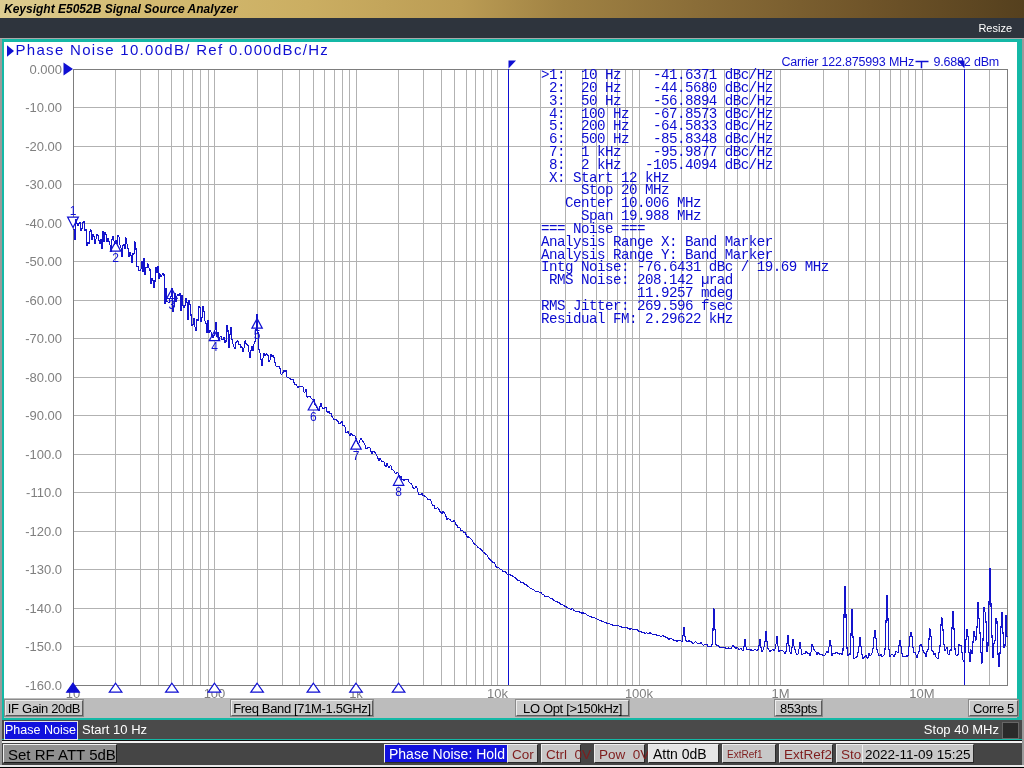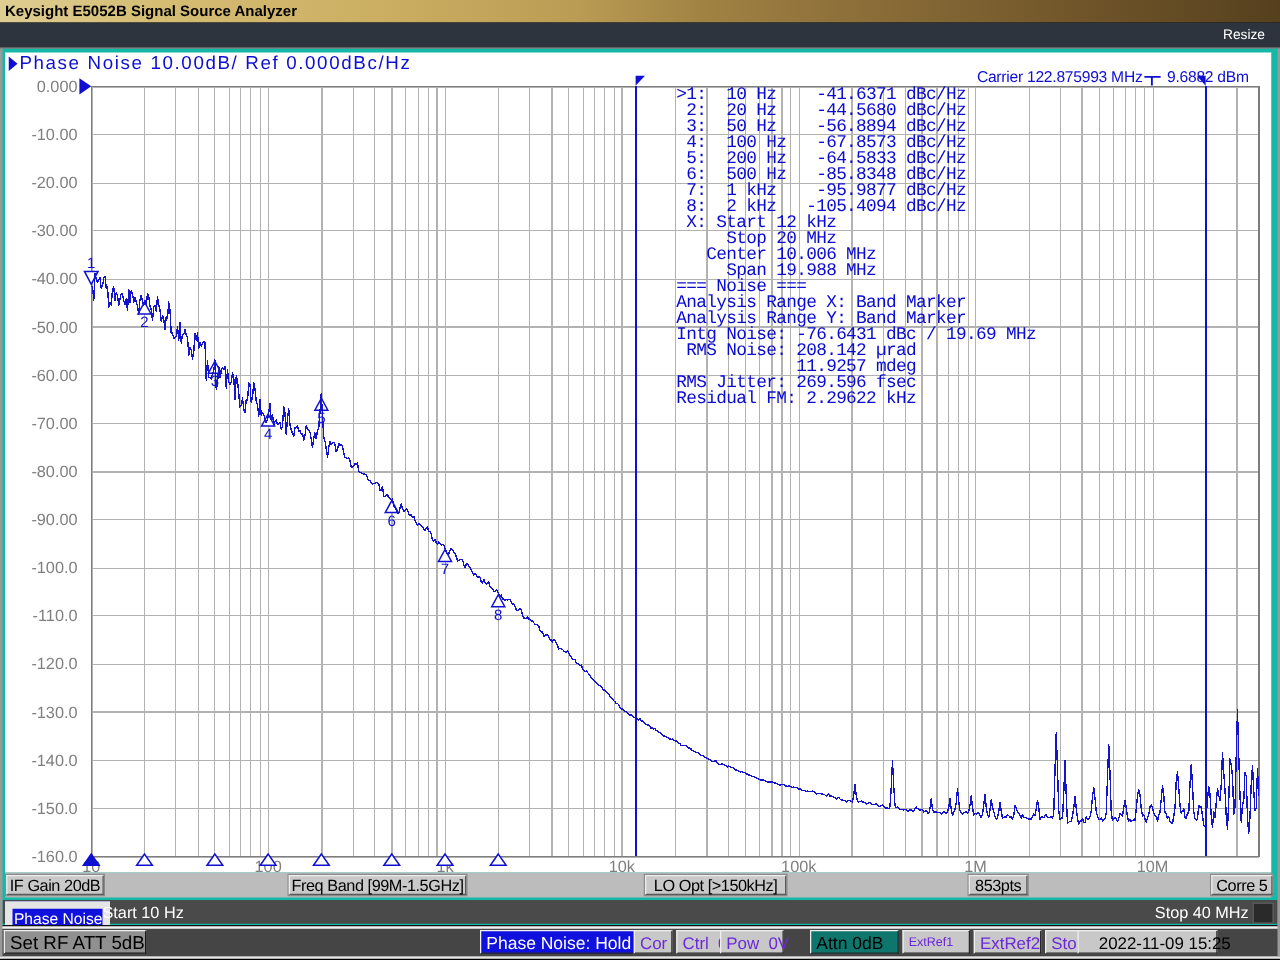--- a/index.html
+++ b/index.html
@@ -1,82 +1,82 @@
 <!DOCTYPE html>
 <html><head><meta charset="utf-8"><style>
 html,body{margin:0;padding:0;width:1024px;height:768px;overflow:hidden;background:#000;
 font-family:"Liberation Sans",sans-serif}
 .abs{position:absolute}
 #title{left:0;top:0;width:1024px;height:18px;
-background:linear-gradient(90deg,#decd92 0%,#d5bd74 12%,#cbae62 30%,#bb9c54 45%,#a08243 55%,#8a6d38 68%,#6f5429 85%,#55401e 100%);}
+background:linear-gradient(90deg,#decd92 0%,#d5bd74 12%,#cbae62 30%,#bb9c54 45%,#a08243 55%,#8a6d38 68%,#6f5429 85%,#55401e 100%);font-style:italic;}
 #title b{font-size:12px;color:#000;position:absolute;left:4px;top:2px;letter-spacing:0px}
 #resize{left:0;top:18px;width:1024px;height:20px;background:#2e343d;color:#fff;font-size:11px}
 #resize span{position:absolute;right:12px;top:4px}
 #frame-top{left:0;top:38px;width:1024px;height:1px;background:#aaaaaa}
 #client{left:0;top:39px;width:1024px;height:701px;background:#14b8a6}
 #white{position:absolute;left:4px;top:3px;width:1013px;height:656px;background:#fff}
 #status{position:absolute;left:4px;top:659px;width:1013px;height:20px;background:#bcbcbc}
 .sbox{position:absolute;top:2px;height:16px;background:#c9c9c9;border-top:1px solid #eeeeee;
 border-left:1px solid #eeeeee;border-right:1px solid #5a5a5a;border-bottom:1px solid #5a5a5a;
 box-shadow:0 0 0 1px #8a8a8a;font-size:13px;letter-spacing:-0.35px;color:#000;line-height:16px;text-align:center;
 white-space:nowrap;box-sizing:border-box}
 #midbar{position:absolute;left:2px;top:681px;width:1020px;height:19px;background:#4a4a4a}
 #pnbox{position:absolute;left:2px;top:1px;width:72px;height:17px;background:#1111dd;color:#fff;
-font-size:12.5px;line-height:17px;text-align:right;border:6px solid #e5e5e5}
+font-size:12.5px;line-height:17px;text-align:left;border:1px solid #e5e5e5}
 #startf{position:absolute;left:80px;top:2px;color:#fff;font-size:13px}
 #stopf{position:absolute;right:23px;top:2px;color:#fff;font-size:13px}
 #grip{position:absolute;right:3px;top:2px;width:15px;height:15px;background:#2a2a2a;border:1px solid #666}
 #sep1{left:0;top:740px;width:1024px;height:2.5px;background:#f2f2f2;border-top:1px solid #111;border-bottom:1px solid #111}
 #botbar{left:0;top:743px;width:1024px;height:22px;background:#454545}
 .bbox{position:absolute;top:1px;height:19px;font-size:14px;line-height:19px;
 background:#c8c8c8;color:#000;border-top:1px solid #efefef;border-left:1px solid #efefef;
 border-right:1px solid #2a2a2a;border-bottom:1px solid #2a2a2a;white-space:nowrap;
 padding:0 4px;box-sizing:border-box}
-.dim{color:#6d28d9}
+.dim{color:#7f1d1d}
 #sep2{left:0;top:765px;width:1024px;height:1.5px;background:#e8e8e8}
 #fl{left:0;top:39px;width:2px;height:726px;background:#9a9a9a}
 #fr{left:1022px;top:39px;width:2px;height:726px;background:#9a9a9a}
 </style></head>
 <body>
 <div class="abs" id="title">
     <b>Keysight E5052B Signal Source Analyzer</b>
   </div>
 <div class="abs" id="resize">
     <span>Resize</span>
   </div>
 <div class="abs" id="frame-top"></div>
 <div class="abs" id="client">
   <div id="white"></div>
   <div id="status">
     <div class="sbox" style="left:1px;width:78px">IF Gain 20dB</div>
-    <div class="sbox" style="left:227px;width:142px">Freq Band [99M-1.5GHz]</div>
+    <div class="sbox" style="left:227px;width:142px">Freq Band [71M-1.5GHz]</div>
     <div class="sbox" style="left:512px;width:113px">LO Opt [&gt;150kHz]</div>
     <div class="sbox" style="left:771px;width:47px">853pts</div>
     <div class="sbox" style="left:965px;width:49px">Corre 5</div>
   </div>
   <div id="midbar">
     <div id="pnbox">Phase Noise</div>
     <div id="startf">Start 10 Hz</div>
     <div id="stopf">Stop 40 MHz</div>
     <div id="grip"></div>
   </div>
 </div>
 <div class="abs" id="sep1"></div>
 <div class="abs" id="botbar">
   <div class="bbox" style="left:3px;width:114px;background:#909090;font-size:15px;border-right-color:#1a1a1a;border-bottom-color:#1a1a1a">Set RF ATT 5dB</div>
   <div class="bbox" style="left:384px;width:136px;background:#1111dd;color:#fff">Phase Noise: Hold</div>
   <div class="bbox dim" style="left:507px;width:31px;font-size:13.5px">Cor</div>
   <div class="bbox dim" style="left:541px;width:40px;font-size:13.5px">Ctrl&nbsp;&nbsp;0V</div>
-  <div class="bbox dim" style="left:576px;width:51px;font-size:13.5px">Pow&nbsp;&nbsp;0V</div>
-  <div class="bbox" style="left:648px;width:71px;background:#0f766e">Attn 0dB</div>
+  <div class="bbox dim" style="left:594px;width:51px;font-size:13.5px">Pow&nbsp;&nbsp;0V</div>
+  <div class="bbox" style="left:648px;width:71px;background:#e5e5e5">Attn 0dB</div>
   <div class="bbox dim" style="left:722px;width:54px;font-size:10px">ExtRef1</div>
   <div class="bbox dim" style="left:779px;width:54px;font-size:13.5px">ExtRef2</div>
   <div class="bbox dim" style="left:836px;width:37px;font-size:13.5px">Stop</div>
   <div class="bbox dim" style="left:876px;width:30px;font-size:13.5px">Svc</div>
-  <div class="bbox" style="left:862px;width:112px;font-size:13.5px;padding:0 16px">2022-11-09 15:25</div>
+  <div class="bbox" style="left:862px;width:112px;font-size:13.5px;padding:0 2px">2022-11-09 15:25</div>
 </div>
 <div class="abs" id="sep2"></div>
 <div class="abs" id="fl"></div>
 <div class="abs" id="fr"></div>
 <svg width="1024" height="768" viewBox="0 0 1024 768" style="position:absolute;left:0;top:0">
 <style>
 .ylab{font:13px "Liberation Sans",sans-serif;fill:#7f7f7f}
 .hdr{font:15px "Liberation Sans",sans-serif;fill:#0f0fd2;letter-spacing:1.3px}
 .hdr2{font:12.5px "Liberation Sans",sans-serif;fill:#0f0fd2;letter-spacing:-0.2px}
 .mnum{font:12px "Liberation Sans",sans-serif;fill:#0f0fd2}

